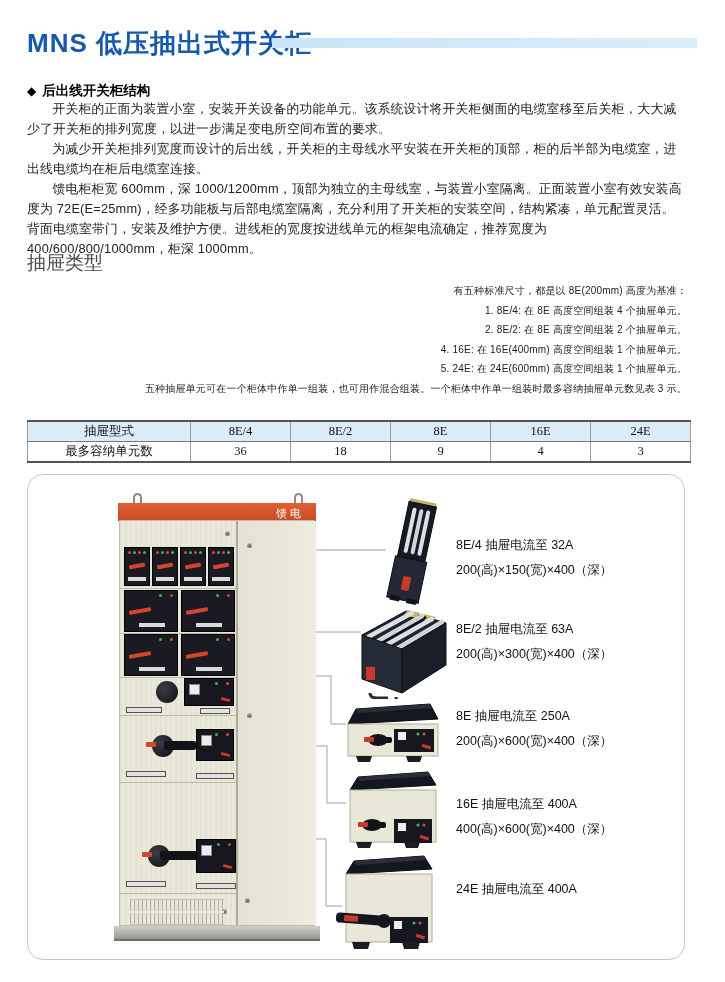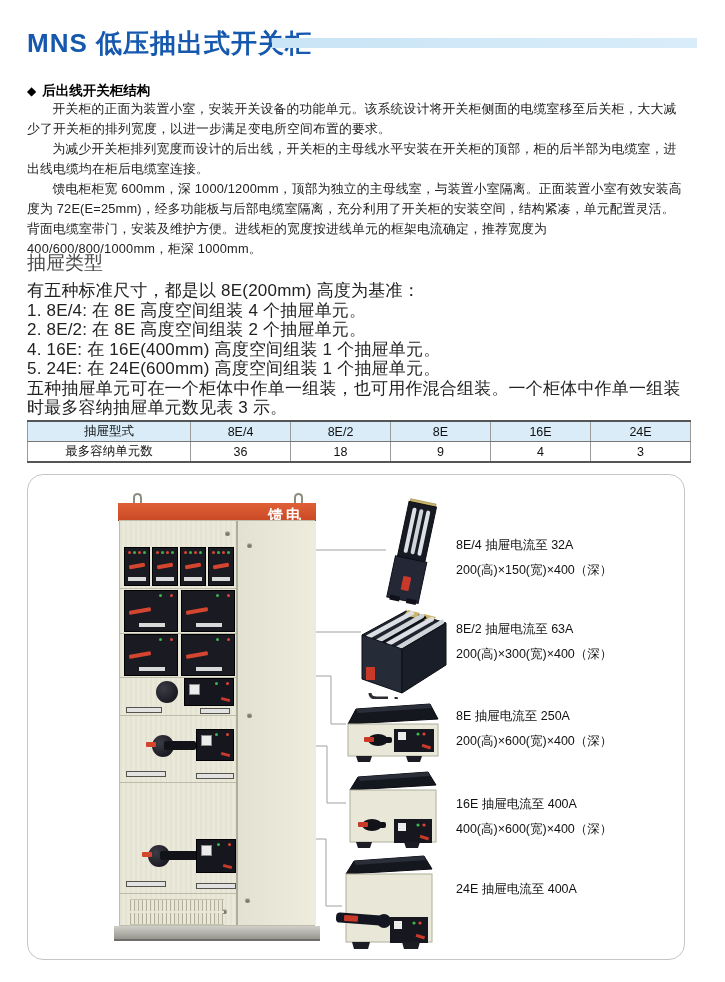--- a/index.html
+++ b/index.html
@@ -14,43 +14,43 @@
 
   
   .sec-head{position:absolute;left:27px;top:82px;font-size:13.5px;font-weight:700;color:#000000;}
   .sec-head .diamond{margin-right:6px;font-size:12px;}
   .paras{position:absolute;left:27px;top:99px;width:655px;}
   .paras p{margin:0;text-indent:2em;font-size:12.8px;line-height:20px;color:#222;letter-spacing:.2px;}
 
   
   .drawer-head{position:absolute;left:27px;top:250px;margin:0;font-size:19px;font-weight:500;color:#4a4a4a;}
   .drawer-lines{position:absolute;left:27px;top:281px;width:660px;}
-  .drawer-lines div{font-size:17px;line-height:19.5px;color:#222;letter-spacing:.2px;}
+  .drawer-lines div{font-size:10px;line-height:19.5px;color:#222;letter-spacing:.2px;text-align:right;}
 
   
   .cap-table{position:absolute;left:27px;top:420px;width:663px;border-collapse:collapse;table-layout:fixed;
              border-top:2px solid #555;border-bottom:2px solid #555;}
   .cap-table td{border:1px solid #9a9a9a;text-align:center;font-size:12.5px;color:#111;
-                height:19px;padding:0;}
+                height:19px;padding:0;font-family:Liberation Serif, serif;}
   .cap-table tr.thead td{background:#d9ecf8;border-bottom:1px solid #777;}
 
   
   .panel{position:absolute;left:27px;top:474px;width:656px;height:484px;border:1px solid #c6c6c6;
          border-radius:16px;background:#fff;}
   .connectors{position:absolute;left:0;top:0;width:656px;height:484px;pointer-events:none;}
 
   .caption{position:absolute;left:428px;width:225px;font-size:12.5px;line-height:25px;color:#111;font-weight:500;}
 
   
   .cabinet{position:absolute;left:90px;top:18px;width:198px;height:458px;}
   .eye{position:absolute;top:0;width:9px;height:13px;border:2px solid #8e8c7e;border-bottom:none;
        border-radius:5px 5px 0 0;box-sizing:border-box;}
   .band{position:absolute;left:0;top:10px;width:198px;height:17px;
         background:linear-gradient(#df6036,#cb4a26);border-bottom:1px solid #a53a1c;}
-  .band-label{position:absolute;right:12px;top:3px;color:#fff;font-size:15px;font-weight:700;letter-spacing:3px;}
+  .band-label{position:absolute;right:12px;top:3px;color:#fff;font-size:11px;font-weight:400;letter-spacing:3px;}
   .cab-body{position:absolute;left:1px;top:27px;width:196px;height:406px;background:#eae8d9;
             border:1px solid #bfbdac;box-sizing:border-box;
             background-image:repeating-linear-gradient(90deg,rgba(120,118,95,.05) 0 2px,transparent 2px 5px);}
   .door{position:absolute;left:116px;top:0;width:78px;height:404px;border-left:2px solid #aeac9a;
         background:linear-gradient(90deg,#e3e1d1,#eeecdd);}
   .screw{position:absolute;width:5px;height:5px;border-radius:50%;background:#7d7b6b;
          box-shadow:inset 0 1px 1px rgba(255,255,255,.6);}
   .hline{position:absolute;left:0;width:116px;height:1px;background:#bdbbaa;}
   .base{position:absolute;left:-4px;top:433px;width:206px;height:13px;
         background:linear-gradient(#cfcec8,#97968f);border-bottom:2px solid #6f6e68;}

